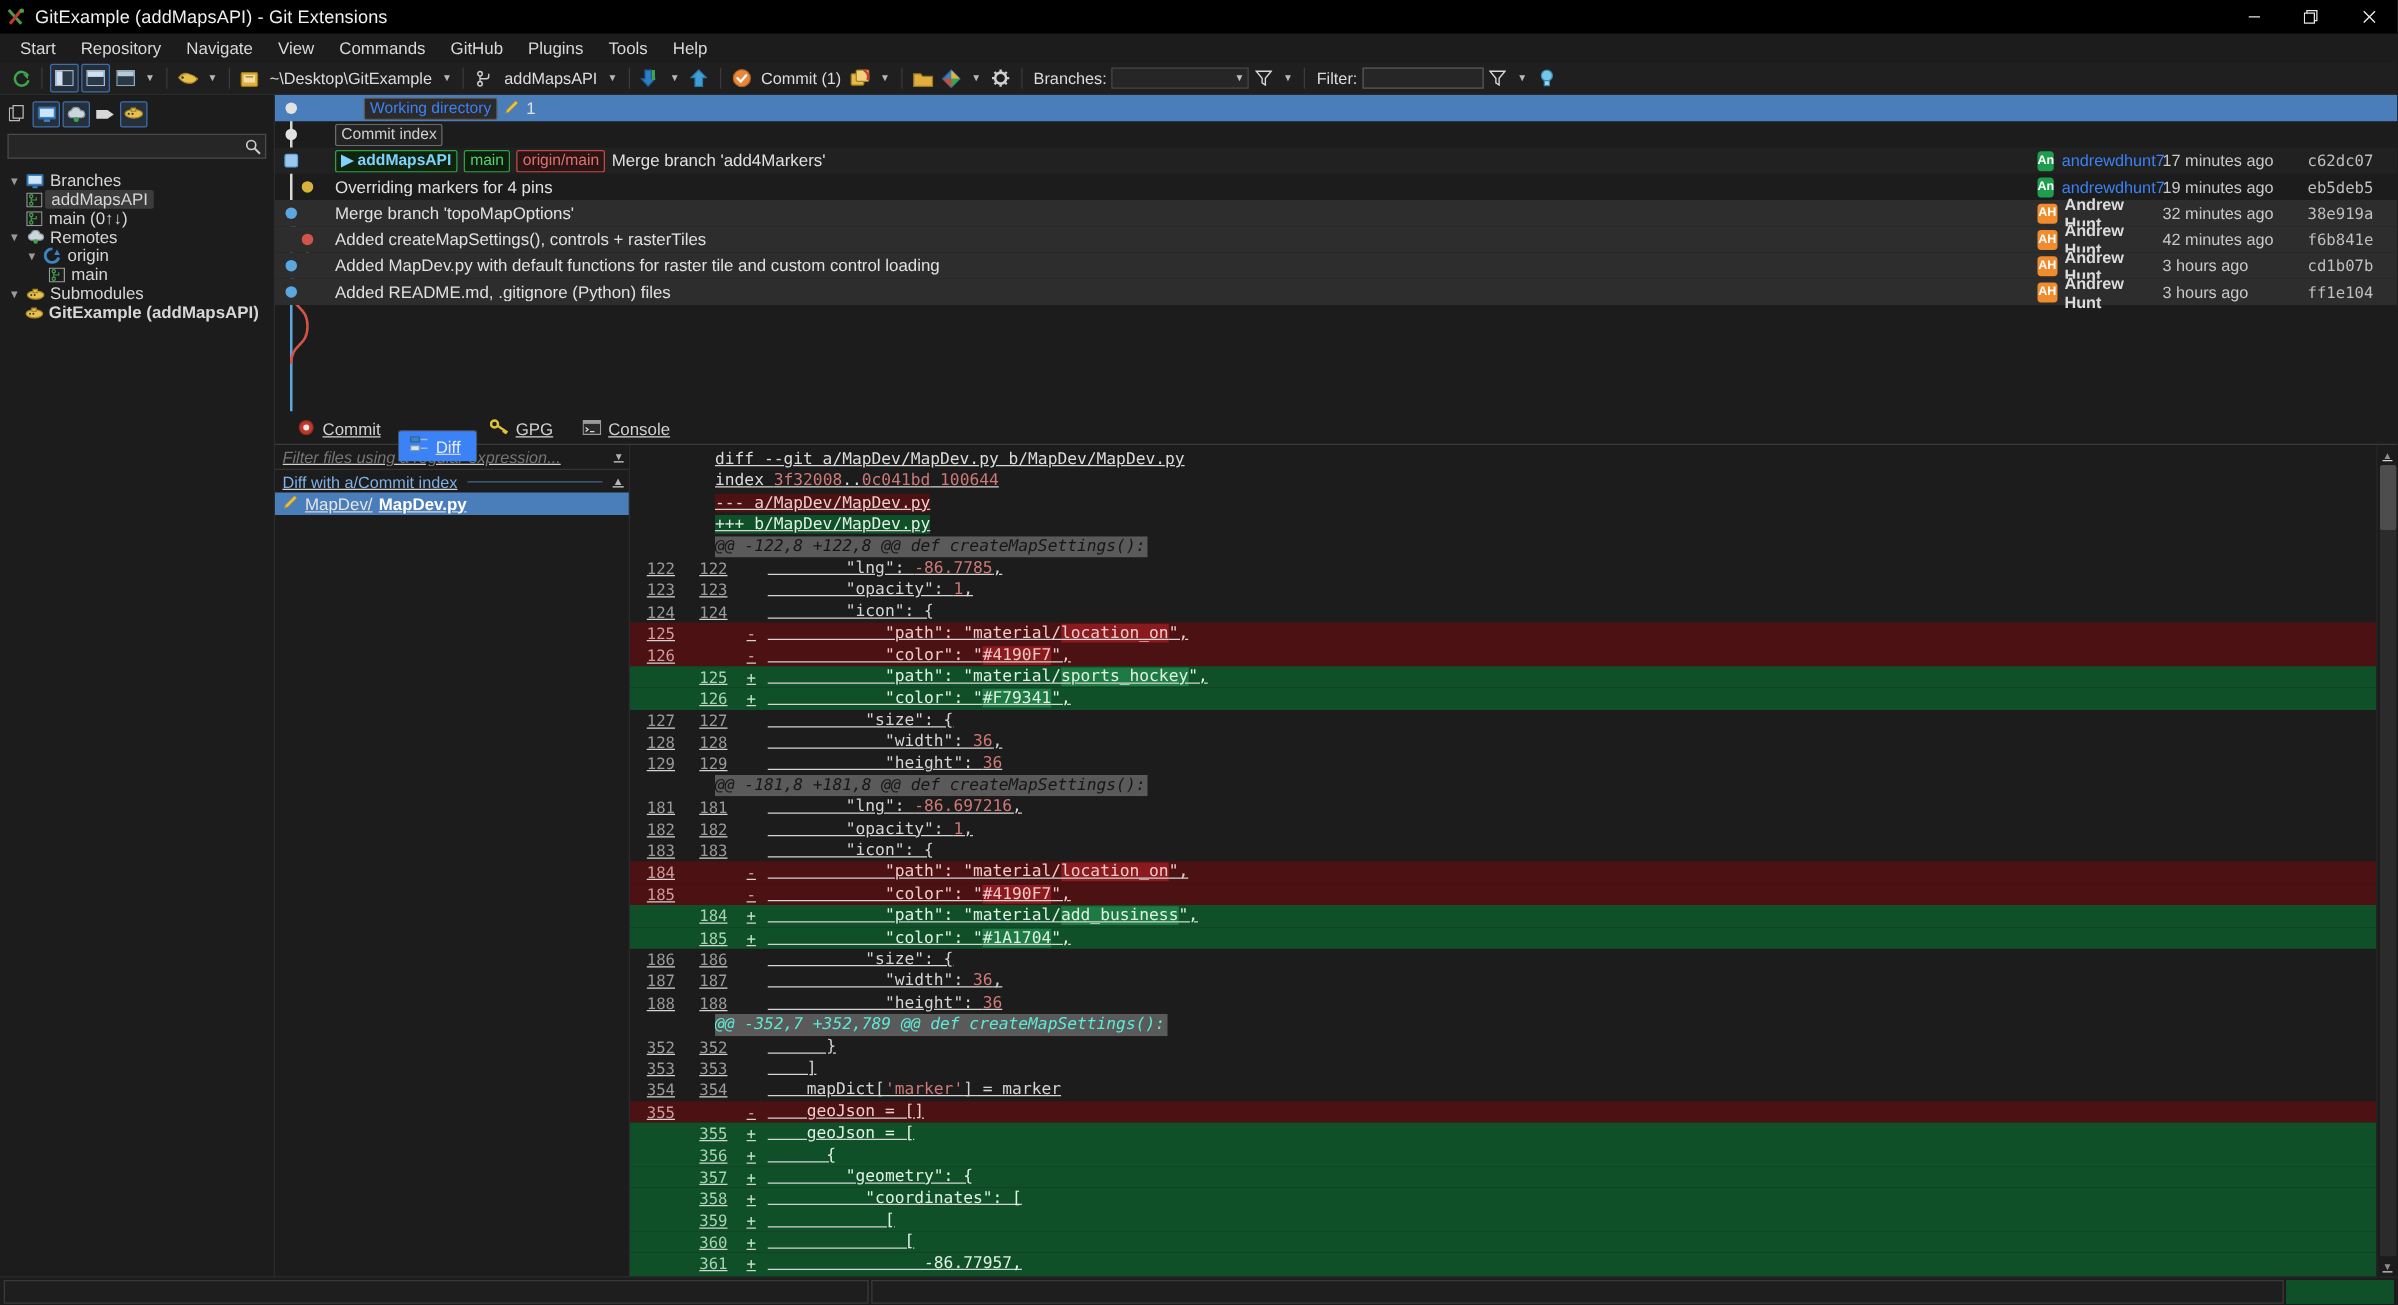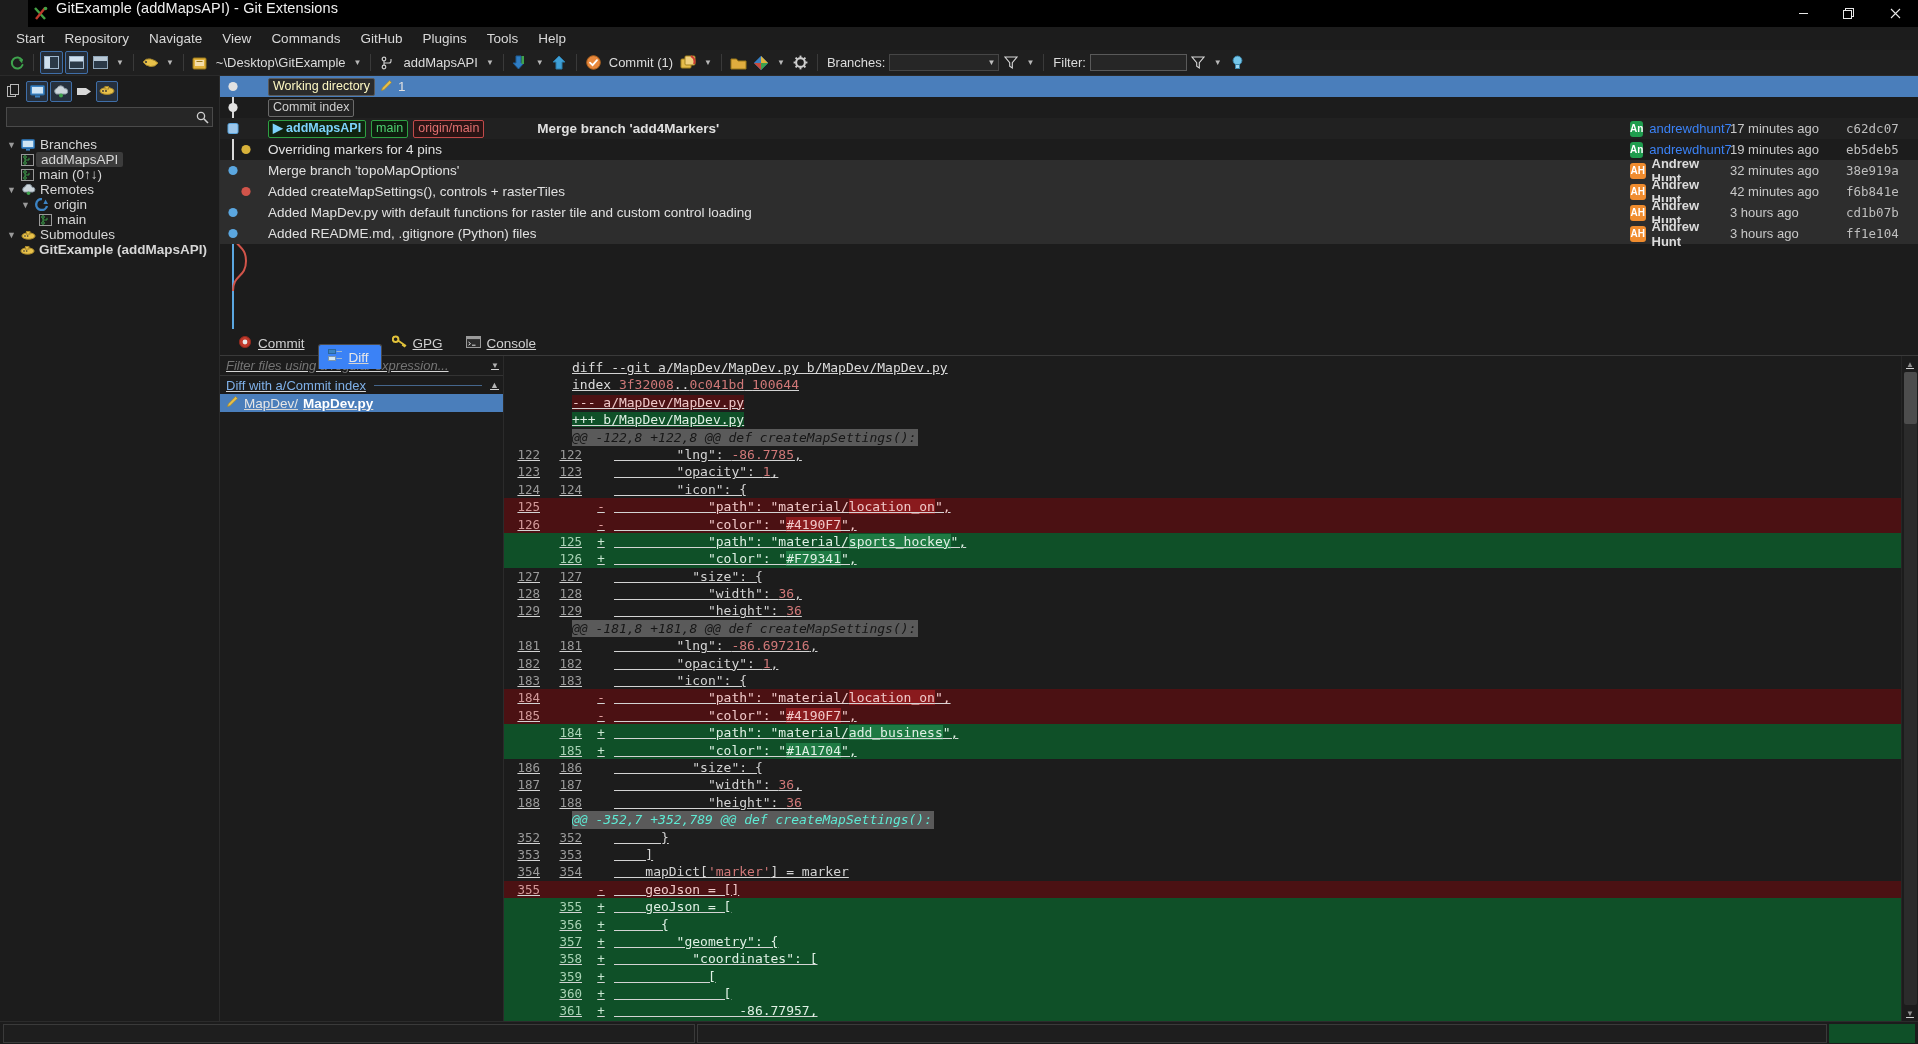--- a/index.html
+++ b/index.html
@@ -7,21 +7,21 @@
     width:1918px;height:1044px;overflow:hidden;
     background:#1c1c1c;
     font-family:"Liberation Sans", sans-serif;
     font-size:14px;
     color:#d4d4d4;
     -webkit-font-smoothing:antialiased;
   }
   .app{width:1918px;height:1044px;position:relative;display:flex;flex-direction:column;background:#1c1c1c;}
 
   
-  .titlebar{height:27px;background:#000;display:flex;align-items:flex-start;flex:0 0 27px;margin-left:28px;}
+  .titlebar{height:27px;background:#000;display:flex;align-items:center;flex:0 0 27px;}
   .tb-icon{width:26px;height:27px;display:flex;align-items:center;justify-content:center;}
   .tb-icon svg{display:block;}
   .tb-title{font-size:14.5px;color:#f0f0f0;padding-left:2px;letter-spacing:.1px;}
   .tb-spacer{flex:1;}
   .winbtn{width:46px;height:27px;display:flex;align-items:center;justify-content:center;color:#e8e8e8;font-size:13px;}
 
   
   .menubar{height:23px;background:#1c1c1c;display:flex;align-items:center;flex:0 0 23px;padding-left:6px;}
   .menu-item{padding:3px 10px 4px 10px;font-size:13.5px;color:#d8d8d8;border-radius:2px;}
 
@@ -79,27 +79,27 @@
   .avatar{width:16px;height:16px;border-radius:3px;display:flex;align-items:center;justify-content:center;
           font-size:10px;color:#fff;font-weight:600;line-height:1;}
   .avatar.green{background:#1f9d4e;}
   .avatar.orange{background:#f08c2e;}
   .authname{font-size:13px;color:#3b82f6;}
   .authname.b{font-weight:bold;color:#dcdcdc;}
   .datecol{width:116px;flex:0 0 116px;font-size:13px;color:#c9c9c9;}
   .hashcol{width:72px;flex:0 0 72px;font-family:"DejaVu Sans Mono",monospace;font-size:12.5px;color:#bfbfbf;}
   .chip{border:1px solid;border-radius:2px;padding:0 4px;font-size:12.5px;line-height:15px;margin-right:5px;
         display:inline-flex;align-items:center;height:16px;white-space:nowrap;}
-  .chip.wd{border-color:#5a5a5a;background:#2b2b2b;color:#fef9c3;}
+  .chip.wd{border-color:#5a5a5a;background:#2b2b2b;color:#3b82f6;margin-left:23px;}
   .chip.ci{border-color:#6a6a6a;background:#232323;color:#cfcfcf;}
   .chip.cur{border-color:#2ea043;background:#10230f;color:#7dd3fc;font-weight:bold;}
   .chip.loc{border-color:#2ea043;background:#0e1d0e;color:#4fd071;}
   .chip.rem{border-color:#c04a4a;background:#2a1414;color:#e07070;}
   .msgtext{font-size:13.5px;color:#e0e0e0;}
-  .msgtext.b{font-weight:bold;margin-left:48px;}
+  .msgtext.b{font-weight:normal;}
   .pencil{margin-right:5px;}
 
   
   .bottom{flex:1;display:flex;flex-direction:column;min-height:0;background:#1c1c1c;text-decoration:underline;}
   .tabstrip{height:26px;display:flex;align-items:flex-end;padding-left:8px;flex:0 0 26px;
             border-bottom:1px solid #3a3a3a;background:#1c1c1c;}
   .tab{height:24px;display:flex;align-items:center;gap:6px;padding:0 12px 0 9px;font-size:13.5px;color:#d0d0d0;
        border:1px solid transparent;border-bottom:0;border-radius:3px 3px 0 0;}
   .tab.active{background:#3b82f6;border-color:#4a4a4a;color:#e8e8e8;position:relative;top:14px;}
 

